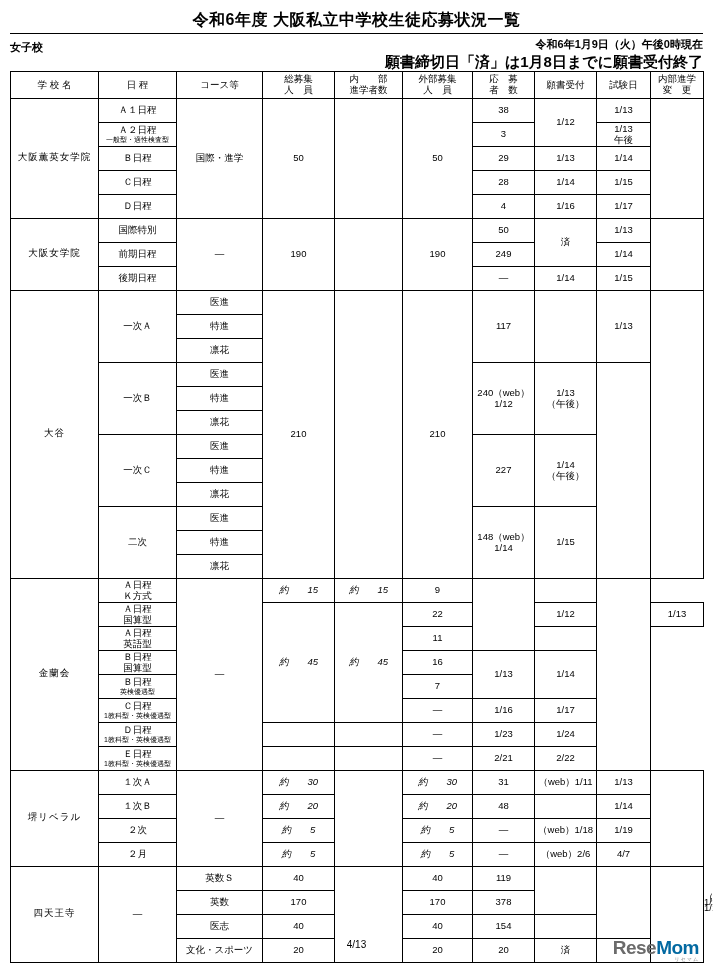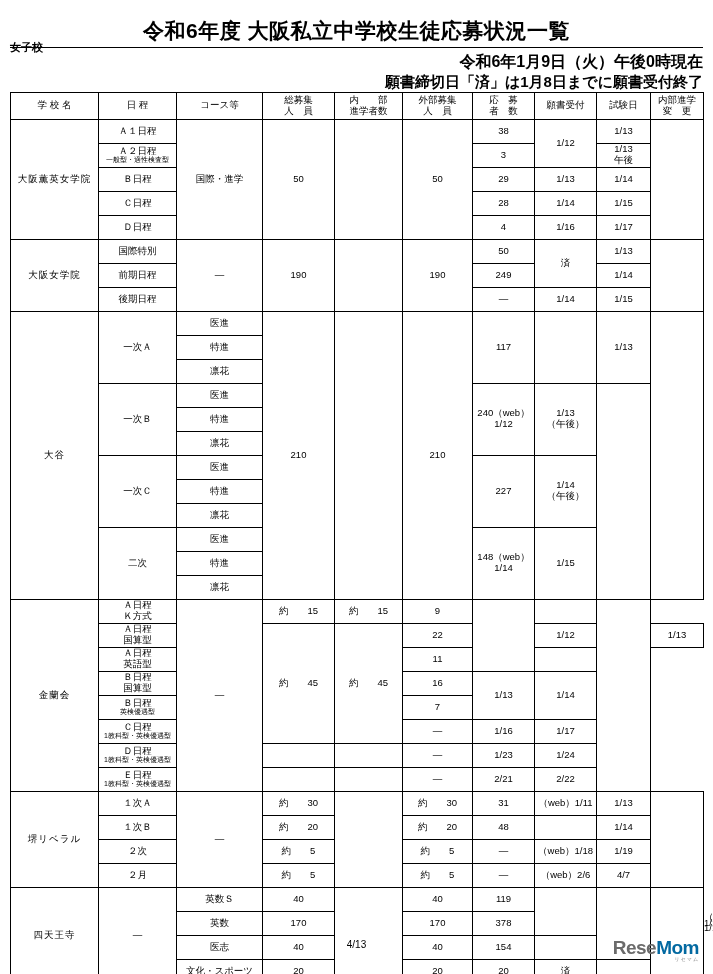--- a/index.html
+++ b/index.html
@@ -1,30 +1,30 @@
 <!DOCTYPE html>
 <html><head>
 <meta charset="utf-8">
 <style>
   html,body{margin:0;padding:0;background:#ffffff;}
   body{width:713px;height:974px;font-family:"Liberation Sans","DejaVu Sans",sans-serif;color:#000;}
   .page{position:relative;width:713px;height:974px;box-sizing:border-box;padding:8px 10px;}
-  .doc-title{text-align:center;font-size:21px;font-weight:bold;letter-spacing:0.5px;margin:9px 0 1px 0;}
+  .doc-title{text-align:center;font-size:16px;font-weight:bold;letter-spacing:0.5px;margin:2px 0 1px 0;}
   .title-rule{border-bottom:1px solid #000;width:100%;margin:2px 0 4px 0;}
-  .meta-line{text-align:right;font-size:16px;font-weight:bold;line-height:1.25;}
+  .meta-line{text-align:right;font-size:11px;font-weight:bold;line-height:1.25;}
   .meta-line2{text-align:right;font-size:15px;font-weight:bold;line-height:1.3;}
   .gender-label{font-size:11px;font-weight:bold;position:absolute;left:10px;top:40px;}
   table.grid{border-collapse:collapse;width:693px;table-layout:fixed;margin-top:0;}
   table.grid th, table.grid td{border:1px solid #000;font-size:9.5px;text-align:center;vertical-align:middle;padding:0;line-height:1.15;}
   thead th{font-weight:normal;height:26px;}
-  .school{font-size:10.5px;letter-spacing:1px;}
+  .school{font-size:10.5px;letter-spacing:1px;font-family:Liberation Mono, monospace;}
   .course{font-size:9.5px;}
   .nitei{font-size:9.5px;}
   .num-right{text-align:right;padding-right:8px;}
-  .num-split{text-align:left;padding-left:6px;}
+  .num-split{text-align:left;padding-left:6px;font-style:italic;}
   .cell-pad{padding:0 4px;}
   .small7{font-size:7px;}
   .web{font-size:8.5px;}
   .footer-page{position:absolute;left:0;right:0;bottom:24px;text-align:center;font-size:10px;}
   .logo{position:absolute;right:14px;bottom:12px;font-size:19px;font-weight:bold;color:#6b6b6b;letter-spacing:-0.5px;font-family:"Liberation Sans",sans-serif;}
   .logo .mom{color:#0369a1;}
   .logo .tag{display:block;font-size:5px;color:#888;letter-spacing:1px;text-align:right;font-weight:normal;margin-top:-3px;}
 </style>
 </head>
 <body>

